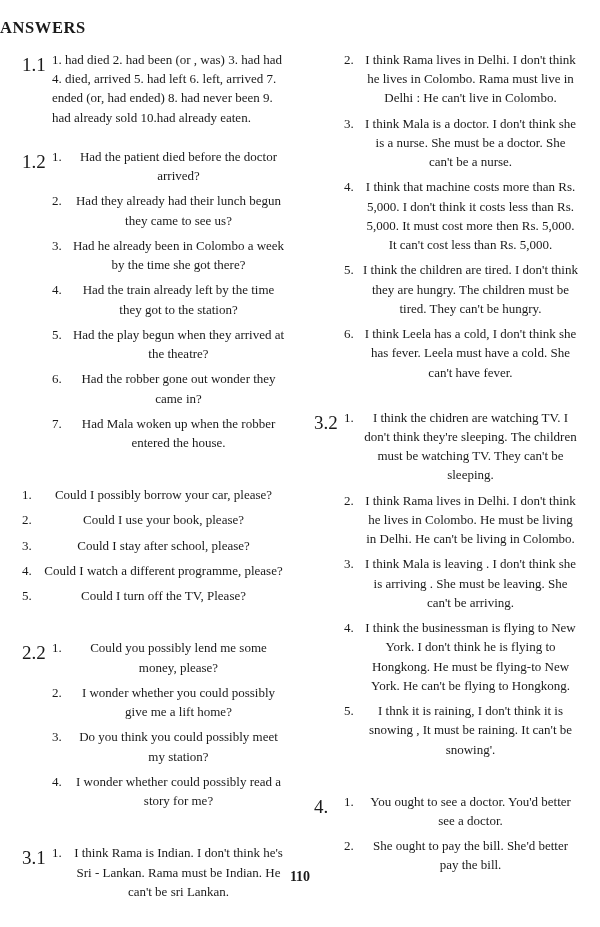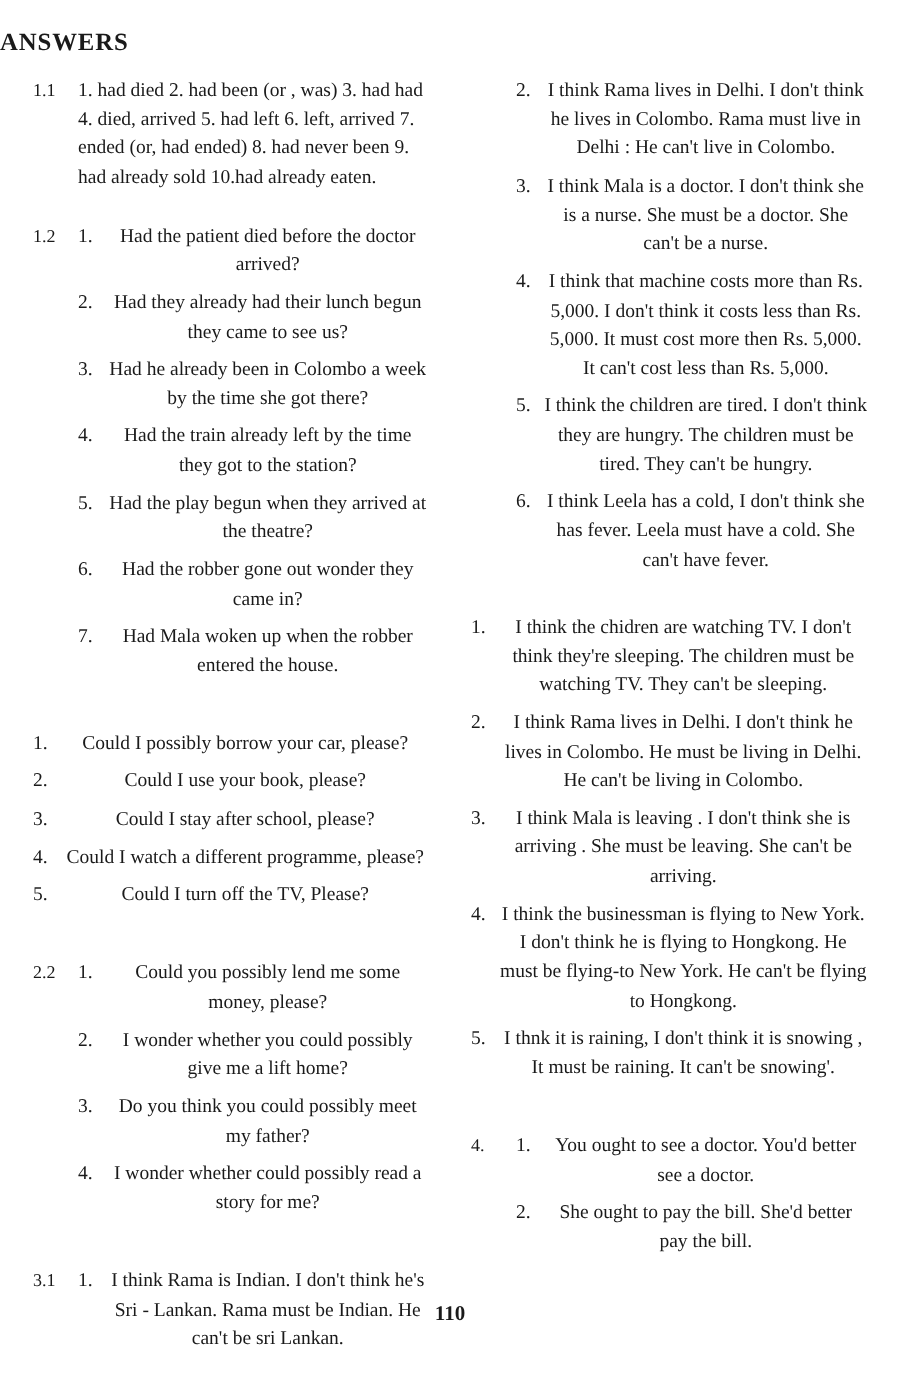--- a/index.html
+++ b/index.html
@@ -43,21 +43,21 @@
     padding-left: 14px;
   }
   .group {
     display: flex;
     flex-direction: row;
     margin-bottom: 11px;
   }
   .group-num {
     width: 30px;
     flex: 0 0 30px;
-    font-size: 12px;
+    font-size: 19px;
     line-height: 1.5;
     padding-top: 1px;
   }
   .group-body {
     flex: 1 1 auto;
   }
   .item {
     display: flex;
     flex-direction: row;
     margin-bottom: 6px;
@@ -181,21 +181,21 @@
           <div class="item">
             <div class="item-num">1.</div>
             <div class="item-text">Could you possibly lend me some money, please?</div>
           </div>
           <div class="item">
             <div class="item-num">2.</div>
             <div class="item-text">I wonder whether you could possibly give me a lift home?</div>
           </div>
           <div class="item">
             <div class="item-num">3.</div>
-            <div class="item-text">Do you think you could possibly meet my father?</div>
+            <div class="item-text">Do you think you could possibly meet my station?</div>
           </div>
           <div class="item">
             <div class="item-num">4.</div>
             <div class="item-text">I wonder whether could possibly read a story for me?</div>
           </div>
         </div>
       </div>
 
       <div class="spacer-lg"></div>
 
@@ -235,20 +235,21 @@
           <div class="item">
             <div class="item-num">6.</div>
             <div class="item-text">I think Leela has a cold, I don't think she has fever. Leela must have a cold. She can't have fever.</div>
           </div>
         </div>
       </div>
 
       <div class="spacer-md"></div>
 
       <div class="group">
+        <div class="group-num">3.2</div>
         <div class="group-body">
           <div class="item">
             <div class="item-num">1.</div>
             <div class="item-text">I think the chidren are watching TV. I don't think they're sleeping. The children must be watching TV. They can't be sleeping.</div>
           </div>
           <div class="item">
             <div class="item-num">2.</div>
             <div class="item-text">I think Rama lives in Delhi. I don't think he lives in Colombo. He must be living in Delhi. He can't be living in Colombo.</div>
           </div>
           <div class="item">

